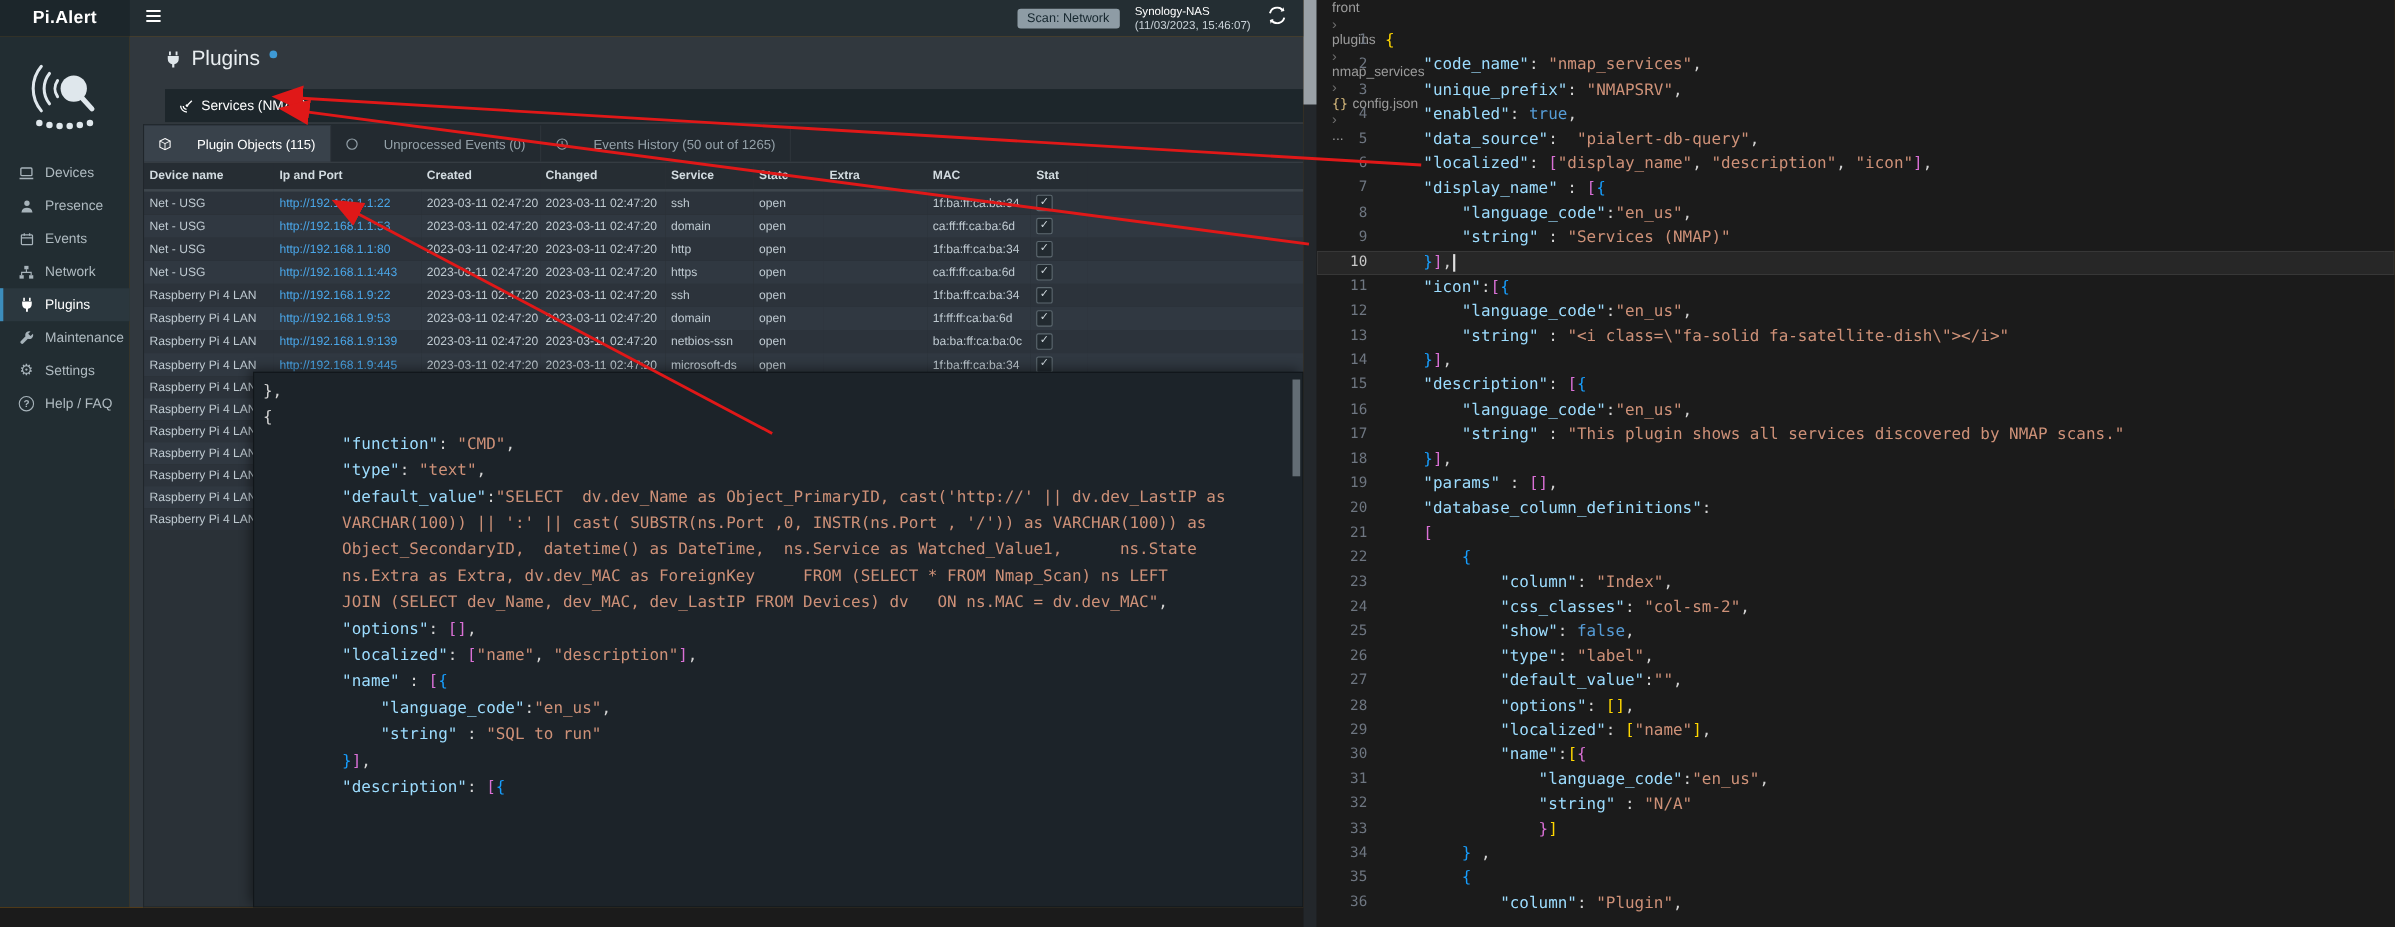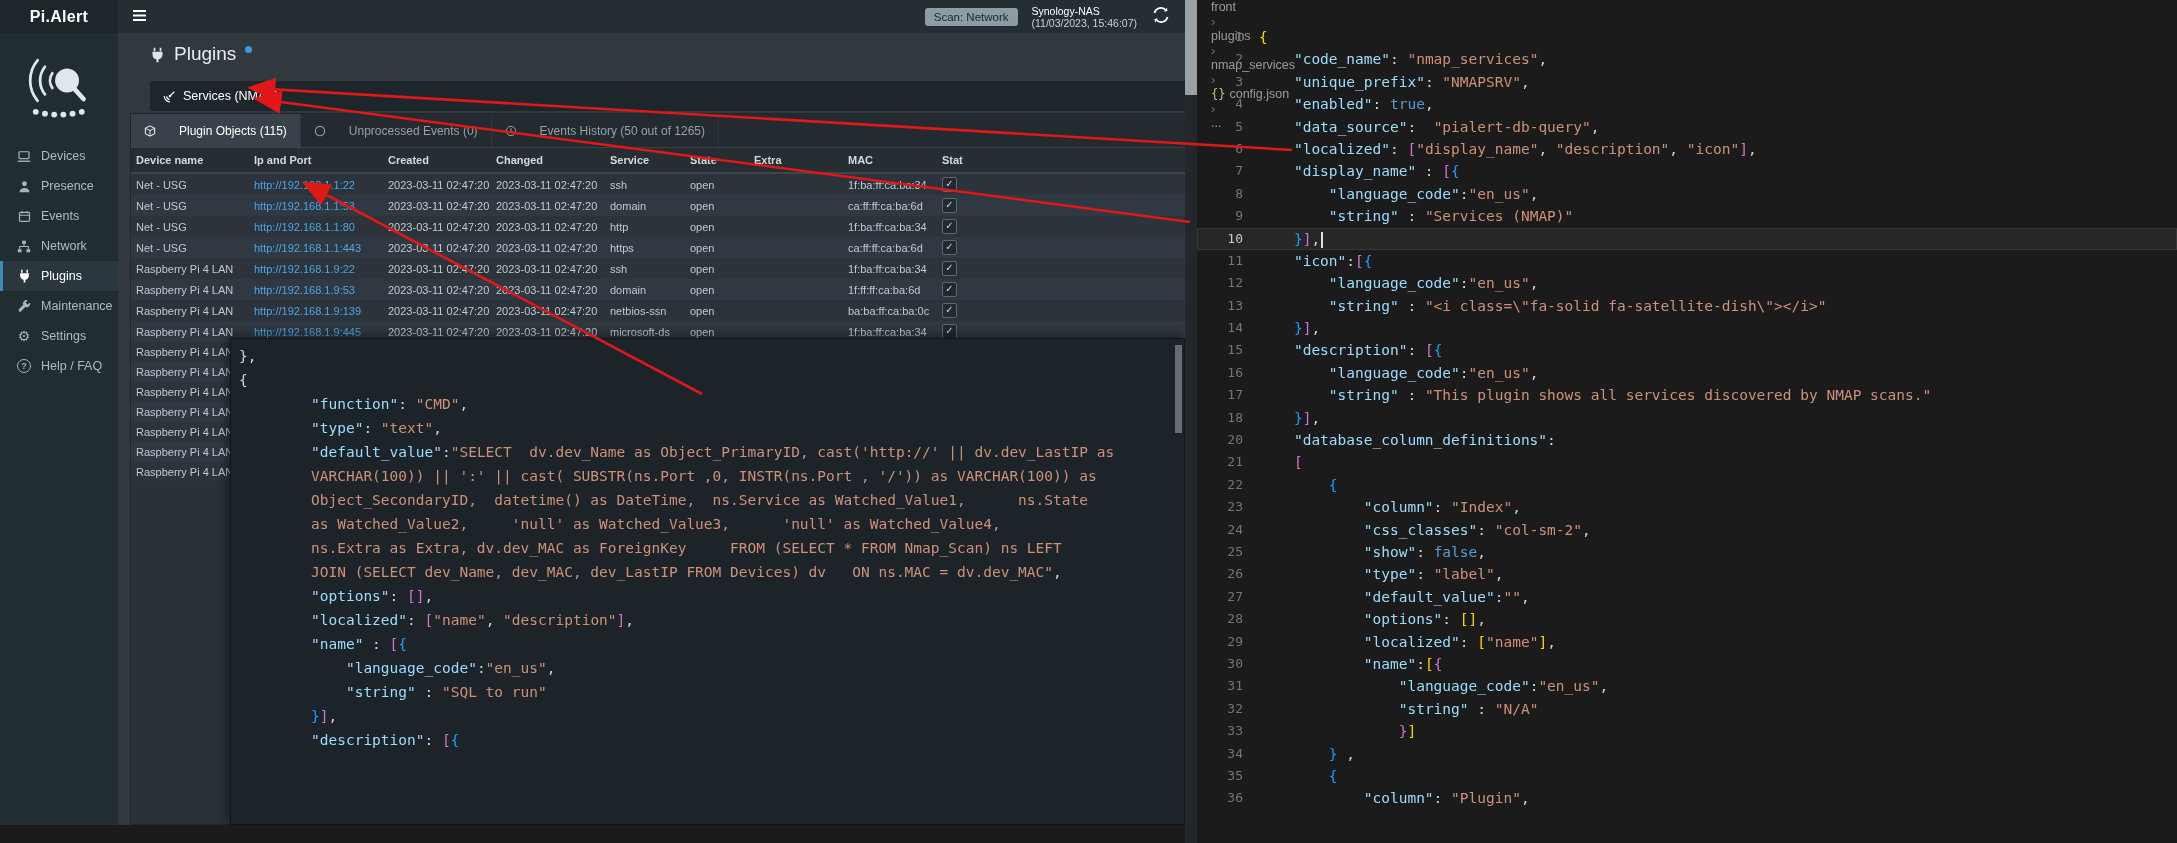--- a/index.html
+++ b/index.html
@@ -482,21 +482,20 @@
 
   <div class="overlay">
     <div class="ov-code">
         <div class="ov-line"><span class="t-d">},</span></div>
         <div class="ov-line"><span class="t-d">{</span></div>
         <div class="ov-line ind"><span class="t-k">"function"</span><span class="t-d">: </span><span class="t-s">"CMD"</span><span class="t-d">,</span></div>
         <div class="ov-line ind"><span class="t-k">"type"</span><span class="t-d">: </span><span class="t-s">"text"</span><span class="t-d">,</span></div>
         <div class="ov-line ind"><span class="t-k">"default_value"</span><span class="t-d">:</span><span class="t-s">"SELECT  dv.dev_Name as Object_PrimaryID, cast('http://' || dv.dev_LastIP as</span></div>
         <div class="ov-line ind"><span class="t-s">VARCHAR(100)) || ':' || cast( SUBSTR(ns.Port ,0, INSTR(ns.Port , '/')) as VARCHAR(100)) as</span></div>
         <div class="ov-line ind"><span class="t-s">Object_SecondaryID,  datetime() as DateTime,  ns.Service as Watched_Value1,      ns.State</span></div>
-        <div class="ov-line ind"><span class="t-s">as Watched_Value2,     'null' as Watched_Value3,      'null' as Watched_Value4,</span></div>
         <div class="ov-line ind"><span class="t-s">ns.Extra as Extra, dv.dev_MAC as ForeignKey     FROM (SELECT * FROM Nmap_Scan) ns LEFT</span></div>
         <div class="ov-line ind"><span class="t-s">JOIN (SELECT dev_Name, dev_MAC, dev_LastIP FROM Devices) dv   ON ns.MAC = dv.dev_MAC"</span><span class="t-d">,</span></div>
         <div class="ov-line ind"><span class="t-k">"options"</span><span class="t-d">: </span><span class="t-m">[]</span><span class="t-d">,</span></div>
         <div class="ov-line ind"><span class="t-k">"localized"</span><span class="t-d">: </span><span class="t-m">[</span><span class="t-s">"name"</span><span class="t-d">, </span><span class="t-s">"description"</span><span class="t-m">]</span><span class="t-d">,</span></div>
         <div class="ov-line ind"><span class="t-k">"name"</span><span class="t-d"> : </span><span class="t-m">[</span><span class="t-u">{</span></div>
         <div class="ov-line ind"><span class="t-d">    </span><span class="t-k">"language_code"</span><span class="t-d">:</span><span class="t-s">"en_us"</span><span class="t-d">,</span></div>
         <div class="ov-line ind"><span class="t-d">    </span><span class="t-k">"string"</span><span class="t-d"> : </span><span class="t-s">"SQL to run"</span></div>
         <div class="ov-line ind"><span class="t-u">}</span><span class="t-m">]</span><span class="t-d">,</span></div>
         <div class="ov-line ind"><span class="t-k">"description"</span><span class="t-d">: </span><span class="t-m">[</span><span class="t-u">{</span></div>
       </div>
@@ -596,20 +595,24 @@
         <span class="ln">16</span>
         <span class="lc"><span class="t-d">        </span><span class="t-k">"language_code"</span><span class="t-d">:</span><span class="t-s">"en_us"</span><span class="t-d">,</span></span>
       </div>
       <div class="cl">
         <span class="ln">17</span>
         <span class="lc"><span class="t-d">        </span><span class="t-k">"string"</span><span class="t-d"> : </span><span class="t-s">"This plugin shows all services discovered by NMAP scans."</span></span>
       </div>
       <div class="cl">
         <span class="ln">18</span>
         <span class="lc"><span class="t-d">    </span><span class="t-u">}</span><span class="t-m">]</span><span class="t-d">,</span></span>
+      </div>
+      <div class="cl">
+        <span class="ln">19</span>
+        <span class="lc"><span class="t-d">    </span><span class="t-k">"params"</span><span class="t-d"> : </span><span class="t-m">[]</span><span class="t-d">,</span></span>
       </div>
       <div class="cl">
         <span class="ln">20</span>
         <span class="lc"><span class="t-d">    </span><span class="t-k">"database_column_definitions"</span><span class="t-d">:</span></span>
       </div>
       <div class="cl">
         <span class="ln">21</span>
         <span class="lc"><span class="t-d">    </span><span class="t-m">[</span></span>
       </div>
       <div class="cl">

